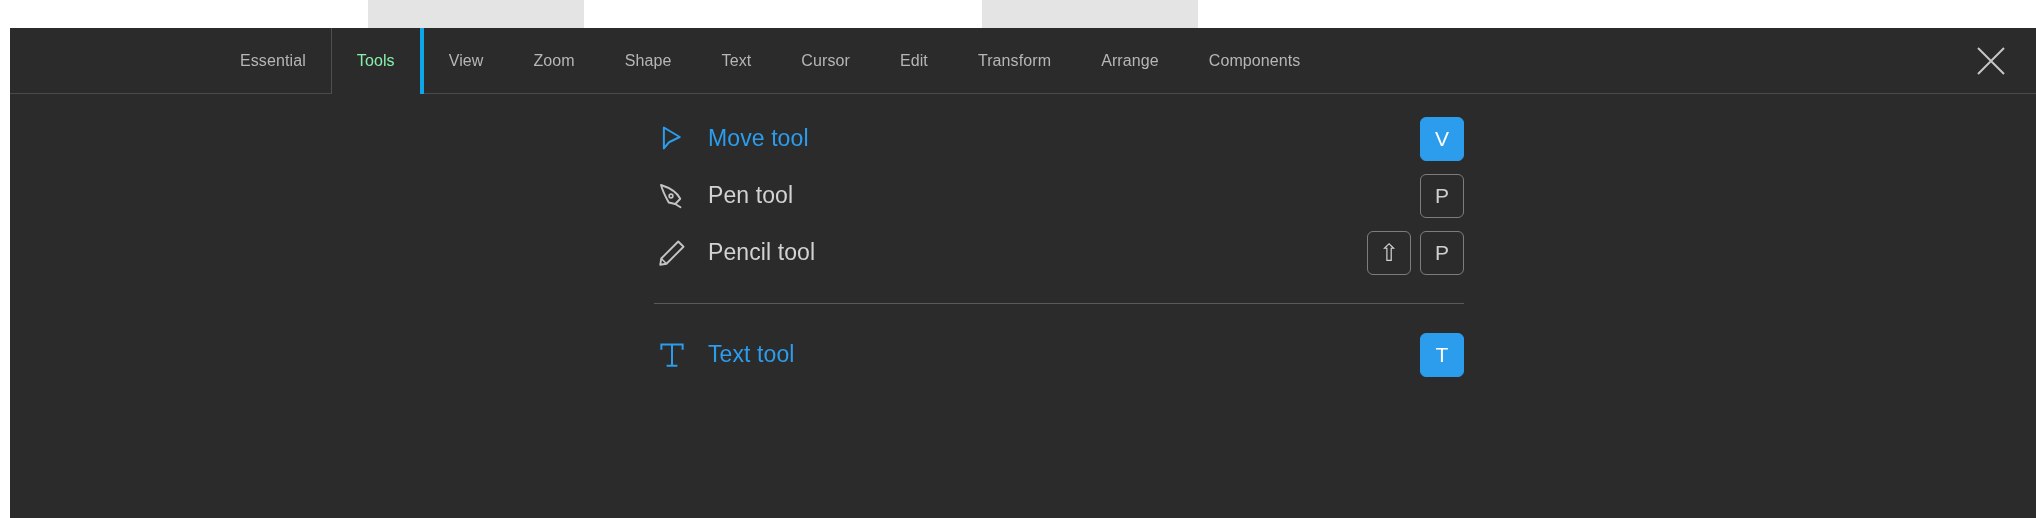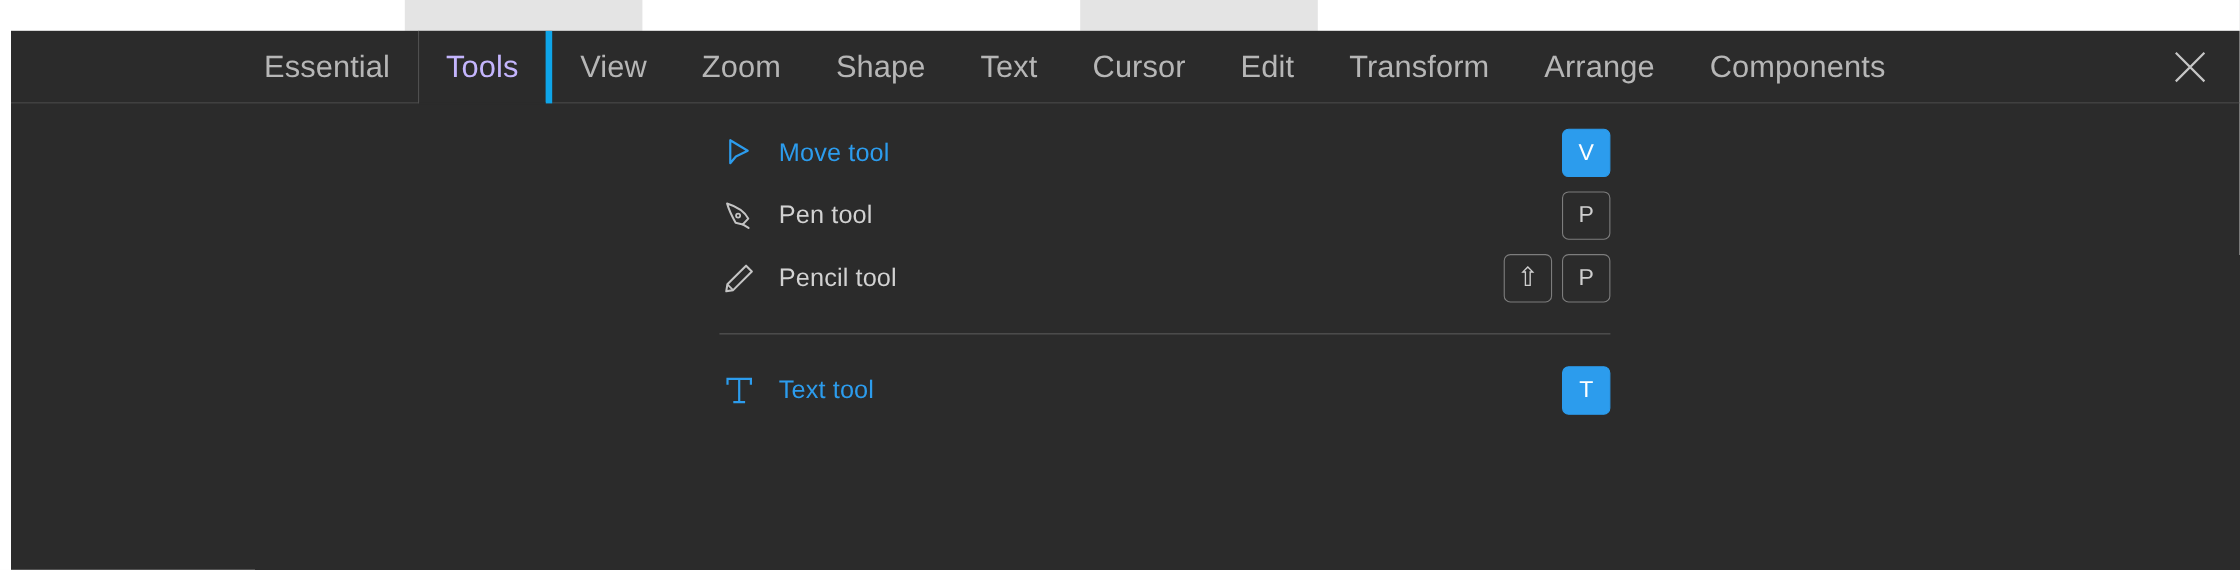--- a/index.html
+++ b/index.html
@@ -62,34 +62,34 @@
     top: 0;
     height: 66px;
     display: flex;
     align-items: stretch;
   }
   .tab {
     display: flex;
     align-items: center;
     justify-content: center;
     padding: 0 25px;
-    font-size: 28px;
+    font-size: 16px;
     color: #b6b6b6;
     letter-spacing: 0.1px;
     white-space: nowrap;
     position: relative;
     box-sizing: border-box;
   }
   .tab.spacer-left {
     padding-left: 230px;
   }
   .tab.active {
-    color: #c4b5fd;
+    color: #86efac;
     border-left: 1px solid #4f4f4f;
-    border-right: 6px solid #0ea5e9;
+    border-right: 4px solid #0ea5e9;
     z-index: 3;
     background: #2b2b2b;
   }
   
   .tab.active::after {
     content: "";
     position: absolute;
     left: 0;
     right: 0;
     bottom: -1px;

